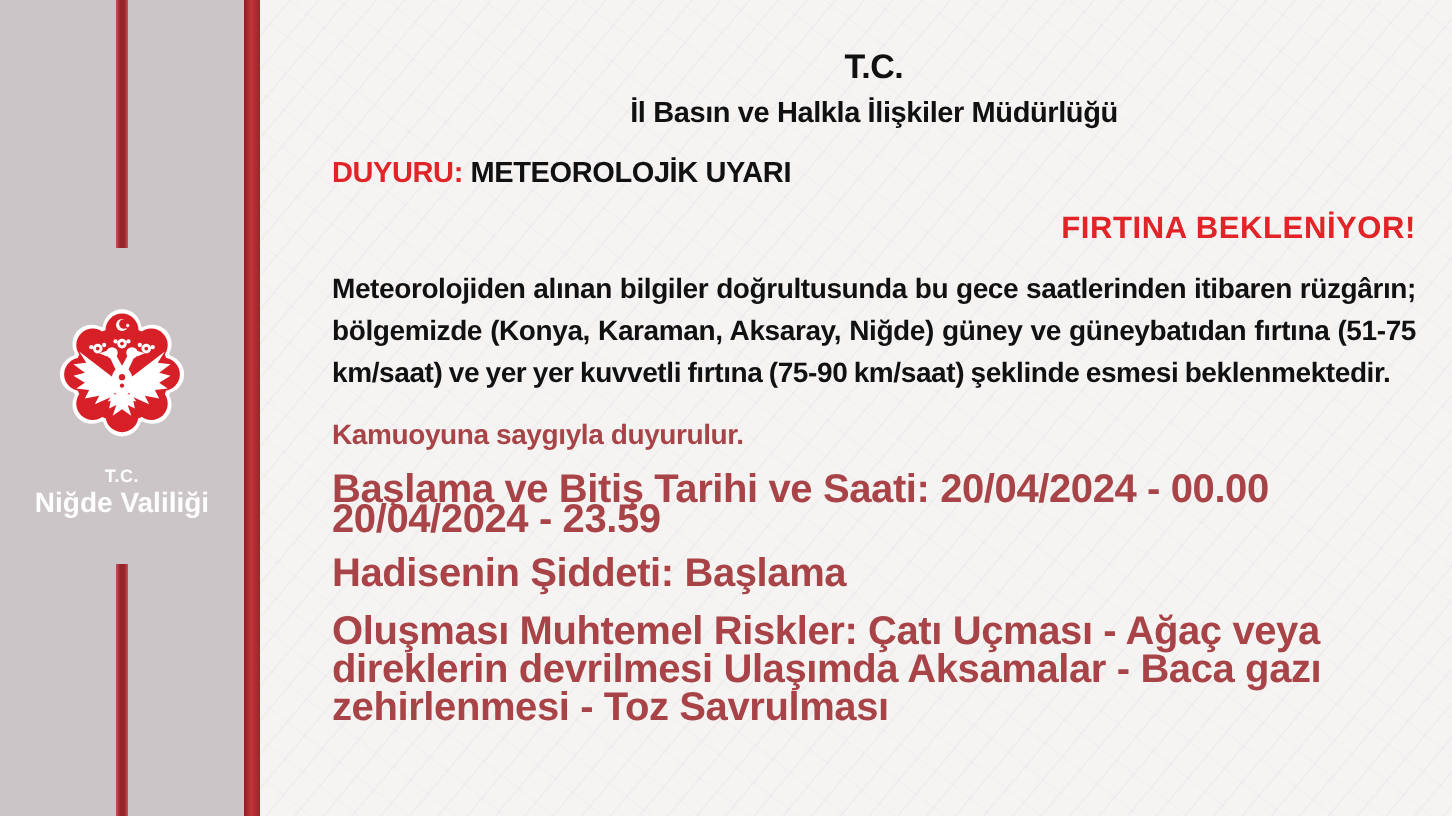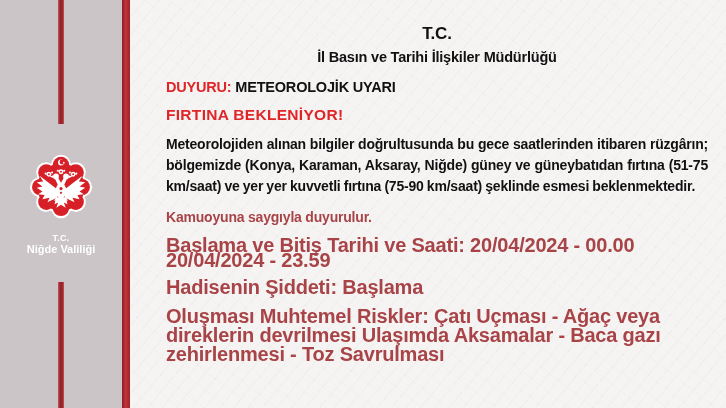--- a/index.html
+++ b/index.html
@@ -26,21 +26,21 @@
   }
   .vline.top{top:0;height:124px;}
   .vline.bottom{top:282px;bottom:0;}
   .logo-block{
     position:absolute;top:150px;left:0;right:0;
     text-align:center;
   }
   .logo-block svg{display:block;margin:0 auto;}
   .logo-caption{color:#ffffff;line-height:1.15;margin-top:3px;}
   .logo-caption .l1{font-size:9px;letter-spacing:.3px;}
-  .logo-caption .l2{font-size:11px;}
+  .logo-caption .l2{font-size:14px;}
   
   .divider{
     flex:0 0 8px;width:8px;height:100%;
     background:linear-gradient(90deg,#8a2024,#c2353a 45%,#9c2429);
   }
   
   .content{
     flex:1;
     padding:0 18px 0 36px;
     color:#111111;
@@ -52,21 +52,21 @@
   }
   .content p{margin:0;}
   .hdr{text-align:center;}
   .hdr-tc{font-size:17px;line-height:19px;margin-top:24px !important;}
   .hdr-valilik{font-size:14.5px;line-height:16px;margin-top:4px !important;}
   .hdr-mudurluk{font-size:14.5px;line-height:16px;margin-top:6px !important;}
   .duyuru{font-size:14.5px;line-height:15px;margin-top:15px !important;}
   .duyuru .red{color:#e02427;}
   .headline{
     font-size:15.5px;line-height:15px;margin-top:12px !important;
-    text-align:left;color:#e02427;letter-spacing:.3px;
+    text-align:right;color:#e02427;letter-spacing:.3px;
   }
   .body-par{
     font-size:14px;line-height:21px;margin-top:12px !important;
     text-align:justify;word-spacing:-0.5px;
   }
   .caution{font-size:14px;line-height:15px;margin-top:12px !important;}
   .closing{font-size:14px;line-height:15px;margin-top:13px !important;color:#a84447;}
   .detail{font-size:20px;color:#a84447;}
   .d1{line-height:15px;margin-top:13px !important;}
   .d2{line-height:15px;margin-top:12px !important;}
@@ -149,21 +149,21 @@
         <div class="l1">T.C.</div>
         <div class="l2">Niğde Valiliği</div>
       </div>
     </div>
   </div>
 
   <div class="divider"></div>
 
   <div class="content">
     <p class="hdr hdr-tc">T.C.</p>
-    <p class="hdr hdr-mudurluk">İl Basın ve Tarihi İlişkiler Müdürlüğü</p>
+    <p class="hdr hdr-mudurluk">İl Basın ve Halkla İlişkiler Müdürlüğü</p>
 
     <p class="duyuru"><span class="red">DUYURU:</span><span> METEOROLOJİK UYARI</span></p>
 
     <p class="headline">FIRTINA BEKLENİYOR!</p>
 
     <p class="body-par">Meteorolojiden alınan bilgiler doğrultusunda bu gece saatlerinden itibaren rüzgârın; bölgemizde (Konya, Karaman, Aksaray, Niğde) güney ve güneybatıdan fırtına (51-75 km/saat) ve yer yer kuvvetli fırtına (75-90 km/saat) şeklinde esmesi beklenmektedir.</p>
 
 
     <p class="closing">Kamuoyuna saygıyla duyurulur.</p>
 

